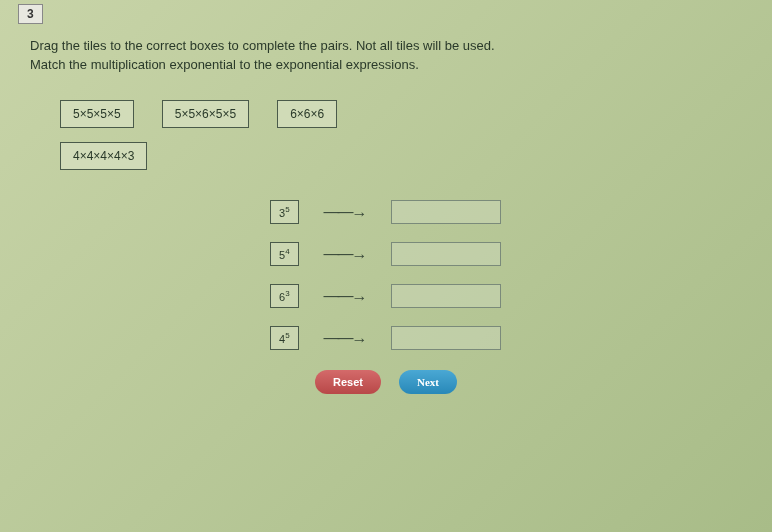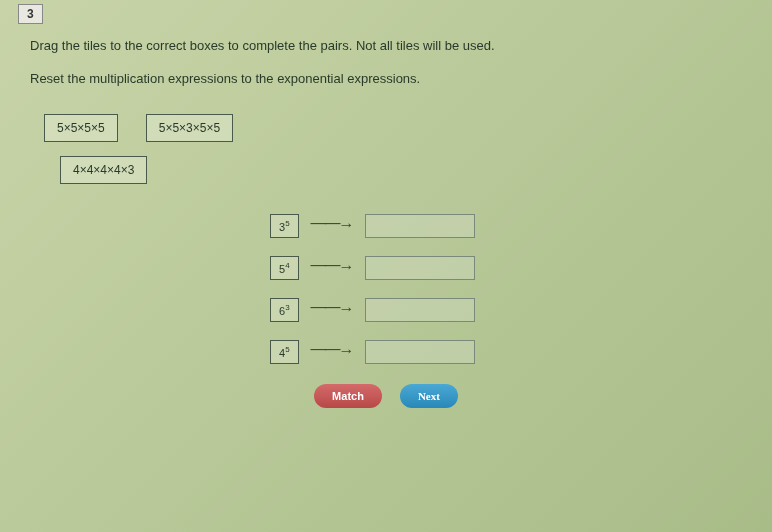--- a/index.html
+++ b/index.html
@@ -21,55 +21,56 @@
       font-size: 12px;
       font-weight: bold;
       color: #333;
     }
     .content {
       padding: 30px 30px 0 30px;
     }
     .instruction1 {
       font-size: 13px;
       color: #2a3a2a;
-      margin-bottom: 18px;
+      margin-bottom: 4px;
       margin-top: 8px;
     }
     .instruction2 {
       font-size: 13px;
       color: #2a3a2a;
       margin-bottom: 28px;
     }
     .tiles-row {
       display: flex;
       gap: 28px;
       margin-bottom: 14px;
-      margin-left: 14px;
+      margin-left: 30px;
     }
     .tile {
       border: 1.5px solid #4a5a4a;
       background: rgba(220, 228, 200, 0.6);
       padding: 6px 12px;
       font-size: 12px;
       color: #2a3a2a;
       cursor: move;
       min-width: 60px;
       text-align: center;
     }
     .tiles-row2 {
       margin-left: 30px;
       margin-bottom: 30px;
     }
     .matching-area {
       margin-left: 240px;
     }
     .match-row {
       display: flex;
+      align-items: center;
       margin-bottom: 18px;
-      gap: 12px;
+      gap: 25px;
     }
     .exp-box {
       border: 1.5px solid #4a5a4a;
       background: rgba(220, 228, 200, 0.5);
       padding: 4px 8px;
       font-size: 11px;
       color: #2a3a2a;
       min-width: 28px;
       text-align: center;
     }
@@ -110,25 +111,26 @@
       font-family: Liberation Serif, serif;
     }
   </style>
 </head>
 <body>
 
 <div class="question-number">3</div>
 
 <div class="content">
   <p class="instruction1">Drag the tiles to the correct boxes to complete the pairs. Not all tiles will be used.</p>
-  <p class="instruction2">Reset the multiplication expressions to the exponential expressions.</p>
+  <p class="instruction2">Match the multiplication exponential to the exponential expressions.</p>
 
   <div class="tiles-row">
     <div class="tile">5×5×5×5</div>
-    <div class="tile">5×5×3×5×5</div>
+    <div class="tile">5×5×6×5×5</div>
+    <div class="tile">6×6×6</div>
   </div>
   <div class="tiles-row tiles-row2">
     <div class="tile">4×4×4×4×3</div>
   </div>
 
   <div class="matching-area">
     <div class="match-row">
       <div class="exp-box">
         <span>3</span><sup>5</sup>
       </div>
@@ -152,16 +154,16 @@
     <div class="match-row">
       <div class="exp-box">
         <span>4</span><sup>5</sup>
       </div>
       <span class="arrow">——→</span>
       <div class="drop-zone"></div>
     </div>
   </div>
 
   <div class="buttons">
-    <button class="btn btn-reset">Match</button>
+    <button class="btn btn-reset">Reset</button>
     <button class="btn btn-next">Next</button>
   </div>
 </div>
 
 </body></html>

